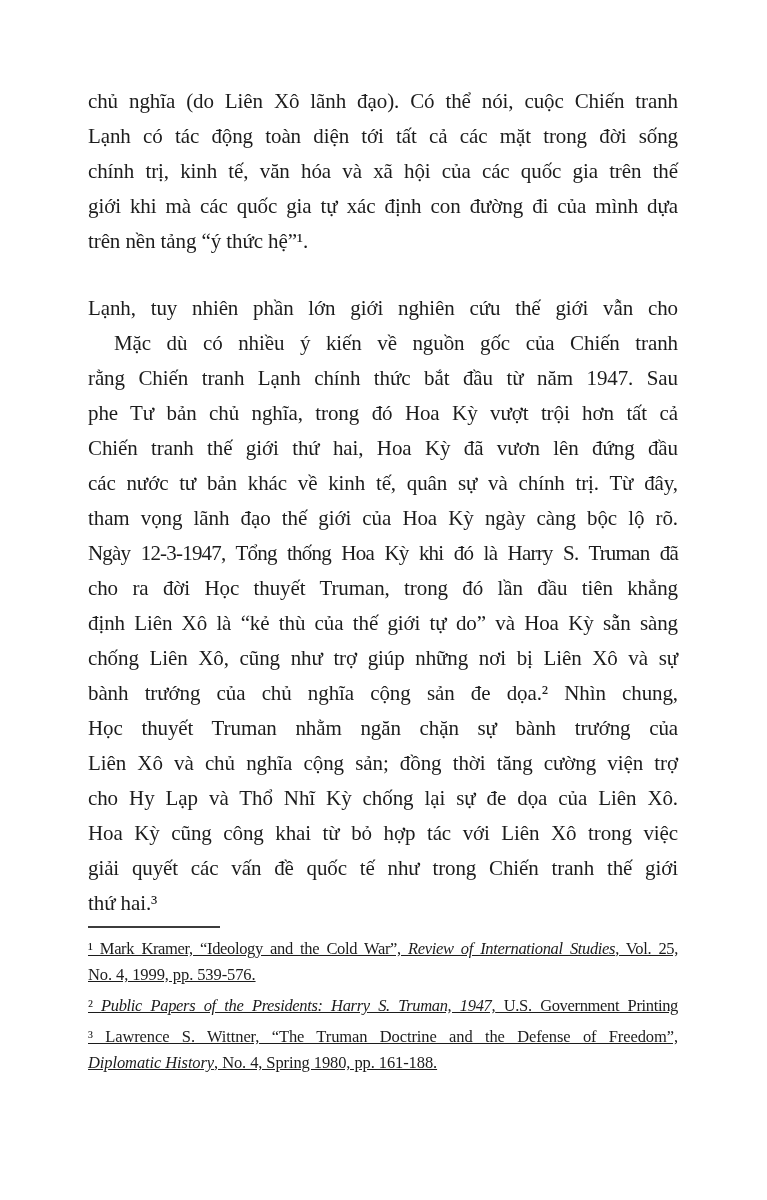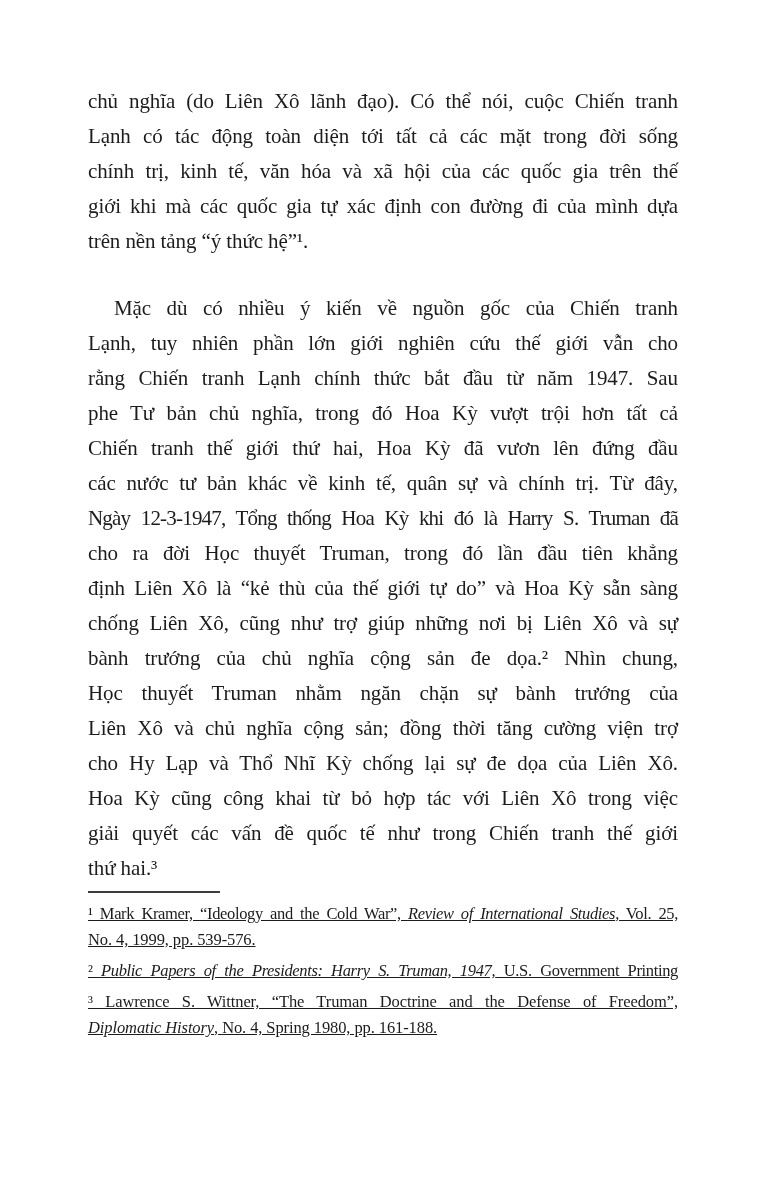--- a/index.html
+++ b/index.html
@@ -87,26 +87,27 @@
 
     <div class="para1">
       <div class="bl">chủ nghĩa (do Liên Xô lãnh đạo). Có thể nói, cuộc Chiến tranh</div>
       <div class="bl">Lạnh có tác động toàn diện tới tất cả các mặt trong đời sống</div>
       <div class="bl">chính trị, kinh tế, văn hóa và xã hội của các quốc gia trên thế</div>
       <div class="bl">giới khi mà các quốc gia tự xác định con đường đi của mình dựa</div>
       <div class="bl end">trên nền tảng “ý thức hệ”¹.</div>
     </div>
 
     <div class="para2">
+      <div class="bl">Lạnh, tuy nhiên phần lớn giới nghiên cứu thế giới vẫn cho</div>
       <div class="bl indent">Mặc dù có nhiều ý kiến về nguồn gốc của Chiến tranh</div>
-      <div class="bl">Lạnh, tuy nhiên phần lớn giới nghiên cứu thế giới vẫn cho</div>
       <div class="bl">rằng Chiến tranh Lạnh chính thức bắt đầu từ năm 1947. Sau</div>
       <div class="bl">phe Tư bản chủ nghĩa, trong đó Hoa Kỳ vượt trội hơn tất cả</div>
       <div class="bl">Chiến tranh thế giới thứ hai, Hoa Kỳ đã vươn lên đứng đầu</div>
       <div class="bl">các nước tư bản khác về kinh tế, quân sự và chính trị. Từ đây,</div>
+      <div class="bl">tham vọng lãnh đạo thế giới của Hoa Kỳ ngày càng bộc lộ rõ.</div>
       <div class="bl btight">Ngày 12-3-1947, Tổng thống Hoa Kỳ khi đó là Harry S. Truman đã</div>
       <div class="bl">cho ra đời Học thuyết Truman, trong đó lần đầu tiên khẳng</div>
       <div class="bl">định Liên Xô là “kẻ thù của thế giới tự do” và Hoa Kỳ sẵn sàng</div>
       <div class="bl">chống Liên Xô, cũng như trợ giúp những nơi bị Liên Xô và sự</div>
       <div class="bl">bành trướng của chủ nghĩa cộng sản đe dọa.² Nhìn chung,</div>
       <div class="bl">Học thuyết Truman nhằm ngăn chặn sự bành trướng của</div>
       <div class="bl">Liên Xô và chủ nghĩa cộng sản; đồng thời tăng cường viện trợ</div>
       <div class="bl">cho Hy Lạp và Thổ Nhĩ Kỳ chống lại sự đe dọa của Liên Xô.</div>
       <div class="bl">Hoa Kỳ cũng công khai từ bỏ hợp tác với Liên Xô trong việc</div>
       <div class="bl">giải quyết các vấn đề quốc tế như trong Chiến tranh thế giới</div>

